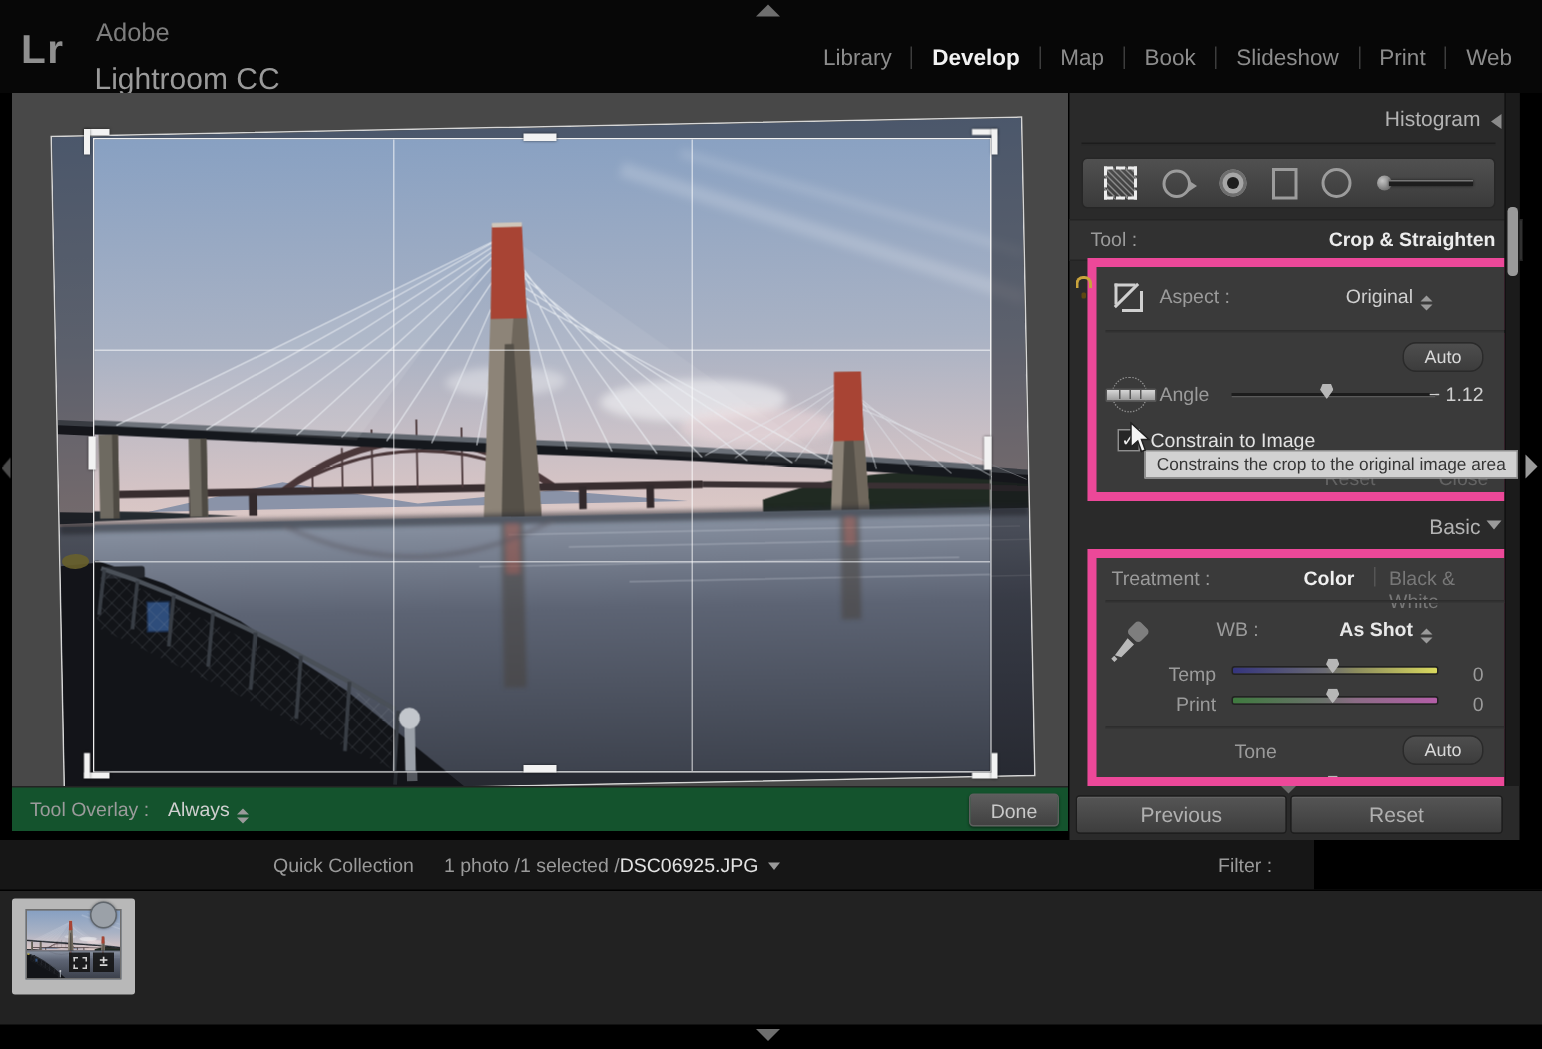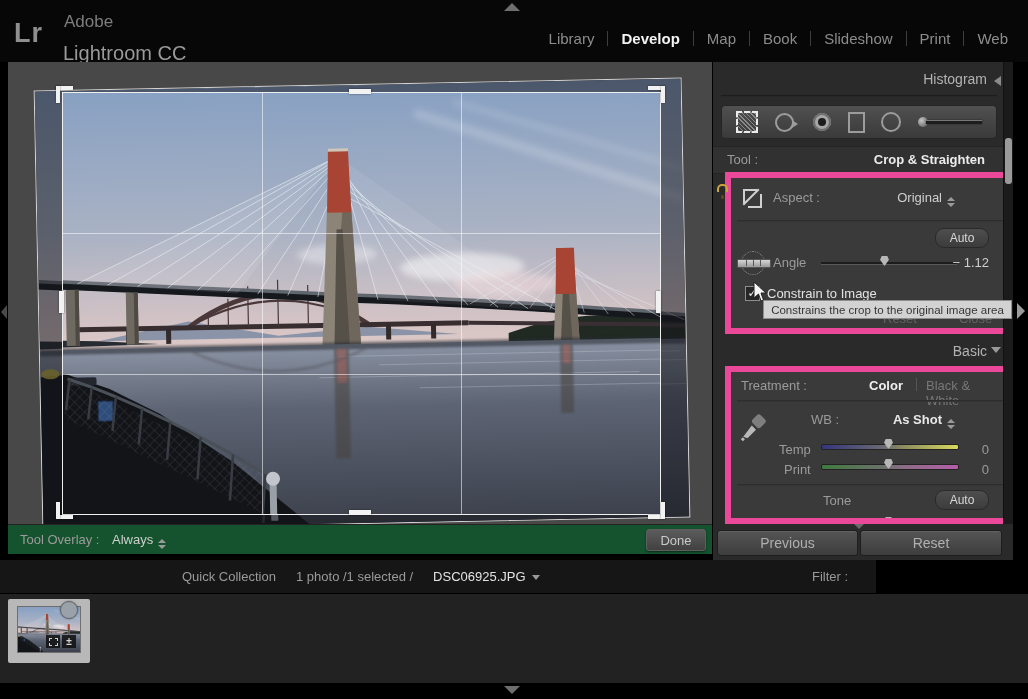--- a/index.html
+++ b/index.html
@@ -59,21 +59,21 @@
   .spot-ic{width:22px;height:18px;position:relative;cursor:pointer;}
   .spot-ic .c{position:absolute;left:0;top:0;width:15px;height:15px;border:2px solid #9c9c9c;border-radius:50%;}
   .spot-ic .a{position:absolute;right:-1px;top:7px;width:0;height:0;border-top:4px solid transparent;border-bottom:4px solid transparent;border-left:6px solid #9c9c9c;}
   .eye-ic{width:18px;height:18px;border-radius:50%;background:#a6a6a6;position:relative;cursor:pointer;box-shadow:inset 0 0 0 2px #6e6e6e;}
   .eye-ic::after{content:"";position:absolute;left:5px;top:5px;width:8px;height:8px;border-radius:50%;background:#1d1d1d;}
   .grad-ic{width:13px;height:17px;border:2px solid #9c9c9c;cursor:pointer;}
   .radial-ic{width:16px;height:16px;border:2px solid #9c9c9c;border-radius:50%;cursor:pointer;}
   .brush-ic{display:flex;align-items:center;cursor:pointer;}
   .brush-ic .knob{width:10px;height:10px;border-radius:50%;background:radial-gradient(circle at 35% 35%,#c4c4c4,#555);}
   .brush-ic .handle{width:56px;height:3px;background:#1d1d1d;border-top:1px solid #777;margin-left:-2px;}
-  #tool-row{left:0;top:84px;width:290px;height:26px;background:#313131;border-top:1px solid #242424;border-bottom:1px solid #242424;}
+  #tool-row{left:0;top:84px;width:290px;height:26px;background:#313131;border-top:1px solid #242424;border-bottom:1px solid #242424;padding-left:12px;}
   .panelbox{left:12px;width:284px;background:#3a3a3a;border:6px solid #ec4899;box-sizing:border-box;}
   .rowdiv{left:6px;width:270px;height:1px;background:#2d2d2d;border-bottom:1px solid rgba(255,255,255,.04);}
   .slider-track{height:2px;background:#1c1c1c;border-bottom:1px solid #5a5a5a;}
   .thumb{width:9px;height:10px;background:#b7b7b7;clip-path:polygon(50% 100%,0 38%,18% 0,82% 0,100% 38%);
          box-shadow:0 0 2px #000;cursor:pointer;}
   .grad-track{height:4px;border-radius:2px;border:1px solid #222;}
   .autopill{border-radius:9px;background:linear-gradient(#4e4e4e,#3c3c3c);border:1px solid #2a2a2a;
             color:#d8d8d8;font-size:12px;display:flex;align-items:center;justify-content:center;cursor:pointer;}
   .lock{width:15px;height:12px;background:linear-gradient(#dcbb51,#a8802b);border-radius:2px;position:relative;cursor:pointer;}
   .lock::before{content:"";position:absolute;left:2px;top:-7px;width:7px;height:6px;border:2px solid #c9a33c;border-bottom:none;border-radius:5px 5px 0 0;}
@@ -86,21 +86,21 @@
   #basic-arrow{right:12px;top:285px;border-left:5px solid transparent;border-right:5px solid transparent;border-top:6px solid #9a9a9a;}
   .btn-big{height:24px;border:1px solid #1e1e1e;border-radius:3px;background:linear-gradient(#555,#3d3d3d);
            color:#b0b0b0;font-size:14px;display:flex;align-items:center;justify-content:center;
            box-shadow:inset 0 1px 0 rgba(255,255,255,.08);cursor:pointer;}
   #rp-scroll{left:290px;top:0;width:9px;height:462px;background:#1b1b1b;border-left:1px solid #111;}
   #rp-thumb{left:1px;top:76px;width:7px;height:46px;background:#9a9a9a;border-radius:3px;cursor:pointer;}
   .dropper{width:34px;height:36px;}
   
   #fsbar{left:0;top:560px;width:876px;height:33px;background:#161616;}
   .fstext{font-size:13px;color:#9a9a9a;white-space:nowrap;}
-  #filename{color:#e3e3e3;margin-left:20px;}
+  #filename{color:#e3e3e3;}
   #fn-caret{display:inline-block;width:0;height:0;border-left:4px solid transparent;border-right:4px solid transparent;border-top:5px solid #9a9a9a;margin-left:6px;vertical-align:1px;}
   #filmstrip{left:0;top:593px;width:1028px;height:89px;background:#222;border-top:1px solid #000;}
   #cell{left:8px;top:5px;width:82px;height:64px;background:#b8b8b8;border-radius:2px;cursor:pointer;}
   #cell .ph{left:9px;top:7px;width:62px;height:45px;border:1px solid #6f6f6f;overflow:hidden;background:#7d8ca0;}
   #qc-badge{left:52px;top:2px;width:16px;height:16px;border-radius:50%;background:#9ba1a8;border:1px solid #60666c;box-shadow:0 0 2px rgba(0,0,0,.4);}
   .badge{width:14px;height:13px;background:rgba(18,18,18,.88);display:flex;align-items:center;justify-content:center;}
   #badge-crop{left:38px;top:36px;}
   #badge-crop i{width:7px;height:6px;border:1px dashed #cfcfcf;}
   #badge-adj{left:54px;top:36px;color:#d6d6d6;font-size:10px;font-weight:bold;}
 </style>

